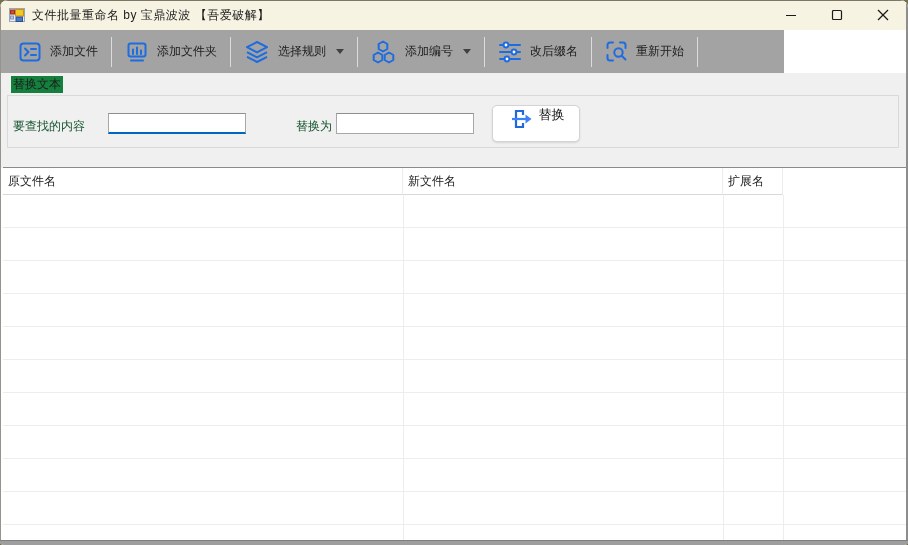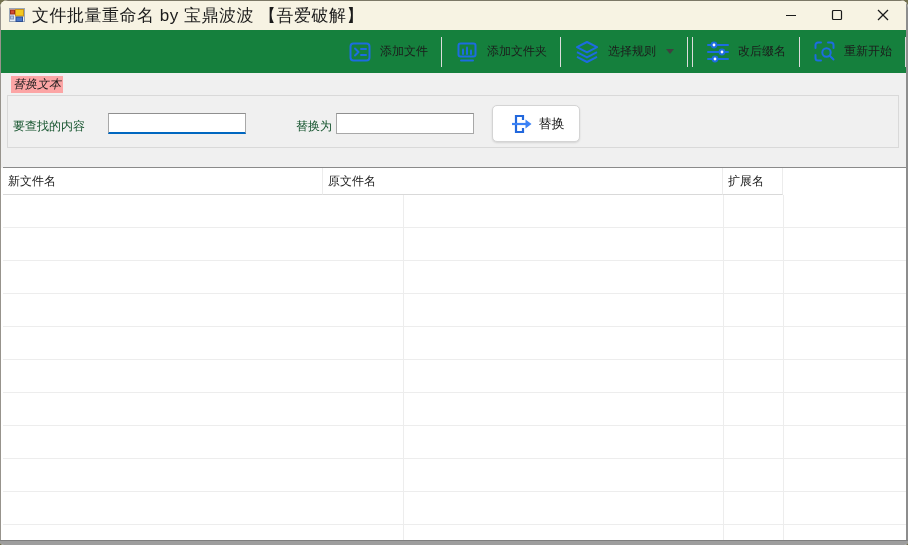--- a/index.html
+++ b/index.html
@@ -12,49 +12,49 @@
   .edge-top    { position:absolute; left:0; top:0; width:908px; height:1px; background:#7c7867; z-index:50; }
   .edge-left   { position:absolute; left:0; top:0; width:1px; height:545px; background:#97938c; z-index:50; }
   .edge-right  { position:absolute; right:0; top:0; width:2px; height:545px; background:#8d8d8d; z-index:50; }
   .bottom-strip{ position:absolute; left:0; top:540px; width:908px; height:5px;
                  background:#9e9e9e; border-top:1px solid #7f7f7f; z-index:50; }
 
   
   .titlebar { position:absolute; left:0; top:0; width:908px; height:30px;
               background:#f7f3e3; display:flex; align-items:center; }
   .app-icon { width:16px; height:16px; margin-left:9px; flex:0 0 auto; }
-  .title-text { margin-left:7px; font-size:17px; color:#1b1b1b; letter-spacing:.5px; }
+  .title-text { margin-left:7px; font-size:12px; color:#1b1b1b; letter-spacing:.5px; }
   .caption-controls { position:absolute; right:2px; top:0; height:30px; display:flex; }
   .cap-btn { width:46px; height:30px; display:flex; align-items:center; justify-content:center; }
 
   
-  .toolbar { position:absolute; left:0; top:30px; width:908px; height:43px;
-             background:#15803d; display:flex; align-items:center; padding-left:7px;justify-content:flex-end; }
+  .toolbar { position:absolute; left:0; top:30px; width:784px; height:43px;
+             background:#a3a3a3; display:flex; align-items:center; padding-left:7px; }
   .tb-btn { display:flex; align-items:center; gap:8px; height:36px; padding:0 11px;
             font-size:12px; color:#1c1c1c; border-radius:4px; cursor:default; white-space:nowrap; }
   .tb-sep { width:1px; height:30px; background:#dcdcdc; margin:0 2px; flex:0 0 auto; }
   .dd-arrow { width:0; height:0; border-left:4px solid transparent; border-right:4px solid transparent;
               border-top:5px solid #404040; margin-left:2px; }
   .tb-ic { flex:0 0 auto; }
 
   
   .panel { position:absolute; left:0; top:73px; width:908px; height:95px; background:#f0f0f0; }
   .groupbox { position:absolute; left:7px; top:22px; width:892px; height:53px;
               border:1px solid #d9d9d9; }
   .group-label { position:absolute; left:11px; top:3px; font-size:12px; color:#1c1c1c;
-                 background:#fca5a5; padding:0 2px; z-index:2;font-style:italic; }
+                 background:#15803d; padding:0 2px; z-index:2; }
   .fld-label { position:absolute; top:43px; font-size:12px; color:#14532d; line-height:21px; }
   .txt { position:absolute; top:40px; width:138px; height:21px; background:#fff;
          border:1px solid #a8a8a8; border-top-color:#8f8f8f; font-size:12px; padding:0 4px;
          outline:none; font-family:"Liberation Sans", sans-serif; }
   .txt.focused { border-bottom:2px solid #0067c0; }
   .replace-btn { position:absolute; left:492px; top:32px; width:88px; height:37px;
                  background:#fff; border:1px solid #d4d4d4; border-radius:5px;
                  box-shadow:0 1px 2px rgba(0,0,0,.12);
-                 display:flex; align-items:center; justify-content:center; gap:5px;
+                 display:flex; align-items:flex-start; justify-content:center; gap:5px;
                  font-size:13px; color:#111; }
 
   
   .filetable { position:absolute; left:3px; top:167px; width:903px; height:374px;
                background:#fff; border-top:1px solid #8a8a8a; }
   .ft-header { display:flex; height:27px; }
   .ft-h-cell { font-size:12px; color:#1c1c1c; line-height:26px; padding-left:5px;
                border-bottom:1px solid #d9d9d9; border-right:1px solid #ececec; overflow:hidden; }
   .ft-h-c1 { width:400px; } .ft-h-c2 { width:320px; } .ft-h-c3 { width:60px; }
   .ft-h-fill { flex:1; }
@@ -127,20 +127,29 @@
       <svg class="tb-ic" width="26" height="26" viewBox="0 0 26 26">
         <polygon points="13,3 23,8.2 13,13.4 3,8.2" fill="none" stroke="#1d6ce0" stroke-width="2" stroke-linejoin="round"></polygon>
         <polyline points="3,13.2 13,18.4 23,13.2" fill="none" stroke="#1d6ce0" stroke-width="2" stroke-linejoin="round"></polyline>
         <polyline points="3,17.8 13,23 23,17.8" fill="none" stroke="#1d6ce0" stroke-width="2" stroke-linejoin="round"></polyline>
       </svg>
       <span>选择规则</span>
       <span class="dd-arrow"></span>
     </div>
     <div class="tb-sep"></div>
 
+    <div class="tb-btn">
+      <svg class="tb-ic" width="26" height="26" viewBox="0 0 26 26">
+        <polygon points="12,2.5 16.3,5 16.3,10 12,12.5 7.7,10 7.7,5" fill="none" stroke="#1d6ce0" stroke-width="2" stroke-linejoin="round"></polygon>
+        <polygon points="7,13.5 11.3,16 11.3,21 7,23.5 2.7,21 2.7,16" fill="none" stroke="#1d6ce0" stroke-width="2" stroke-linejoin="round"></polygon>
+        <polygon points="18,13.5 22.3,16 22.3,21 18,23.5 13.7,21 13.7,16" fill="none" stroke="#1d6ce0" stroke-width="2" stroke-linejoin="round"></polygon>
+      </svg>
+      <span>添加编号</span>
+      <span class="dd-arrow"></span>
+    </div>
     <div class="tb-sep"></div>
 
     <div class="tb-btn">
       <svg class="tb-ic" width="24" height="24" viewBox="0 0 24 24">
         <line x1="2" y1="5" x2="22" y2="5" stroke="#1d6ce0" stroke-width="2" stroke-linecap="round"></line>
         <line x1="2" y1="12" x2="22" y2="12" stroke="#1d6ce0" stroke-width="2" stroke-linecap="round"></line>
         <line x1="2" y1="19" x2="22" y2="19" stroke="#1d6ce0" stroke-width="2" stroke-linecap="round"></line>
         <circle cx="8" cy="5" r="2.4" fill="#fdfdfd" stroke="#1d6ce0" stroke-width="2"></circle>
         <circle cx="16" cy="12" r="2.4" fill="#fdfdfd" stroke="#1d6ce0" stroke-width="2"></circle>
         <circle cx="9" cy="19" r="2.4" fill="#fdfdfd" stroke="#1d6ce0" stroke-width="2"></circle>
@@ -178,22 +187,22 @@
         <path d="M15 9 V5 H8 V21 H15 V17" fill="none" stroke="#2268dd" stroke-width="2.2" stroke-linejoin="miter"></path>
         <line x1="4" y1="13" x2="19" y2="13" stroke="#3b82f6" stroke-width="2.2"></line>
         <polygon points="17.5,8.5 23.5,13 17.5,17.5" fill="#3b82f6"></polygon>
       </svg>
       <span>替换</span>
     </div>
   </div>
 
   <div class="filetable">
     <div class="ft-header">
+      <div class="ft-h-cell ft-h-c1">原文件名</div>
       <div class="ft-h-cell ft-h-c2">新文件名</div>
-      <div class="ft-h-cell ft-h-c1">原文件名</div>
       <div class="ft-h-cell ft-h-c3">扩展名</div>
       <div class="ft-h-fill"></div>
     </div>
     <div class="ft-body">
       <div class="vline" style="left:400px;"></div>
       <div class="vline" style="left:720px;"></div>
       <div class="vline" style="left:780px;"></div>
     </div>
   </div>
 

